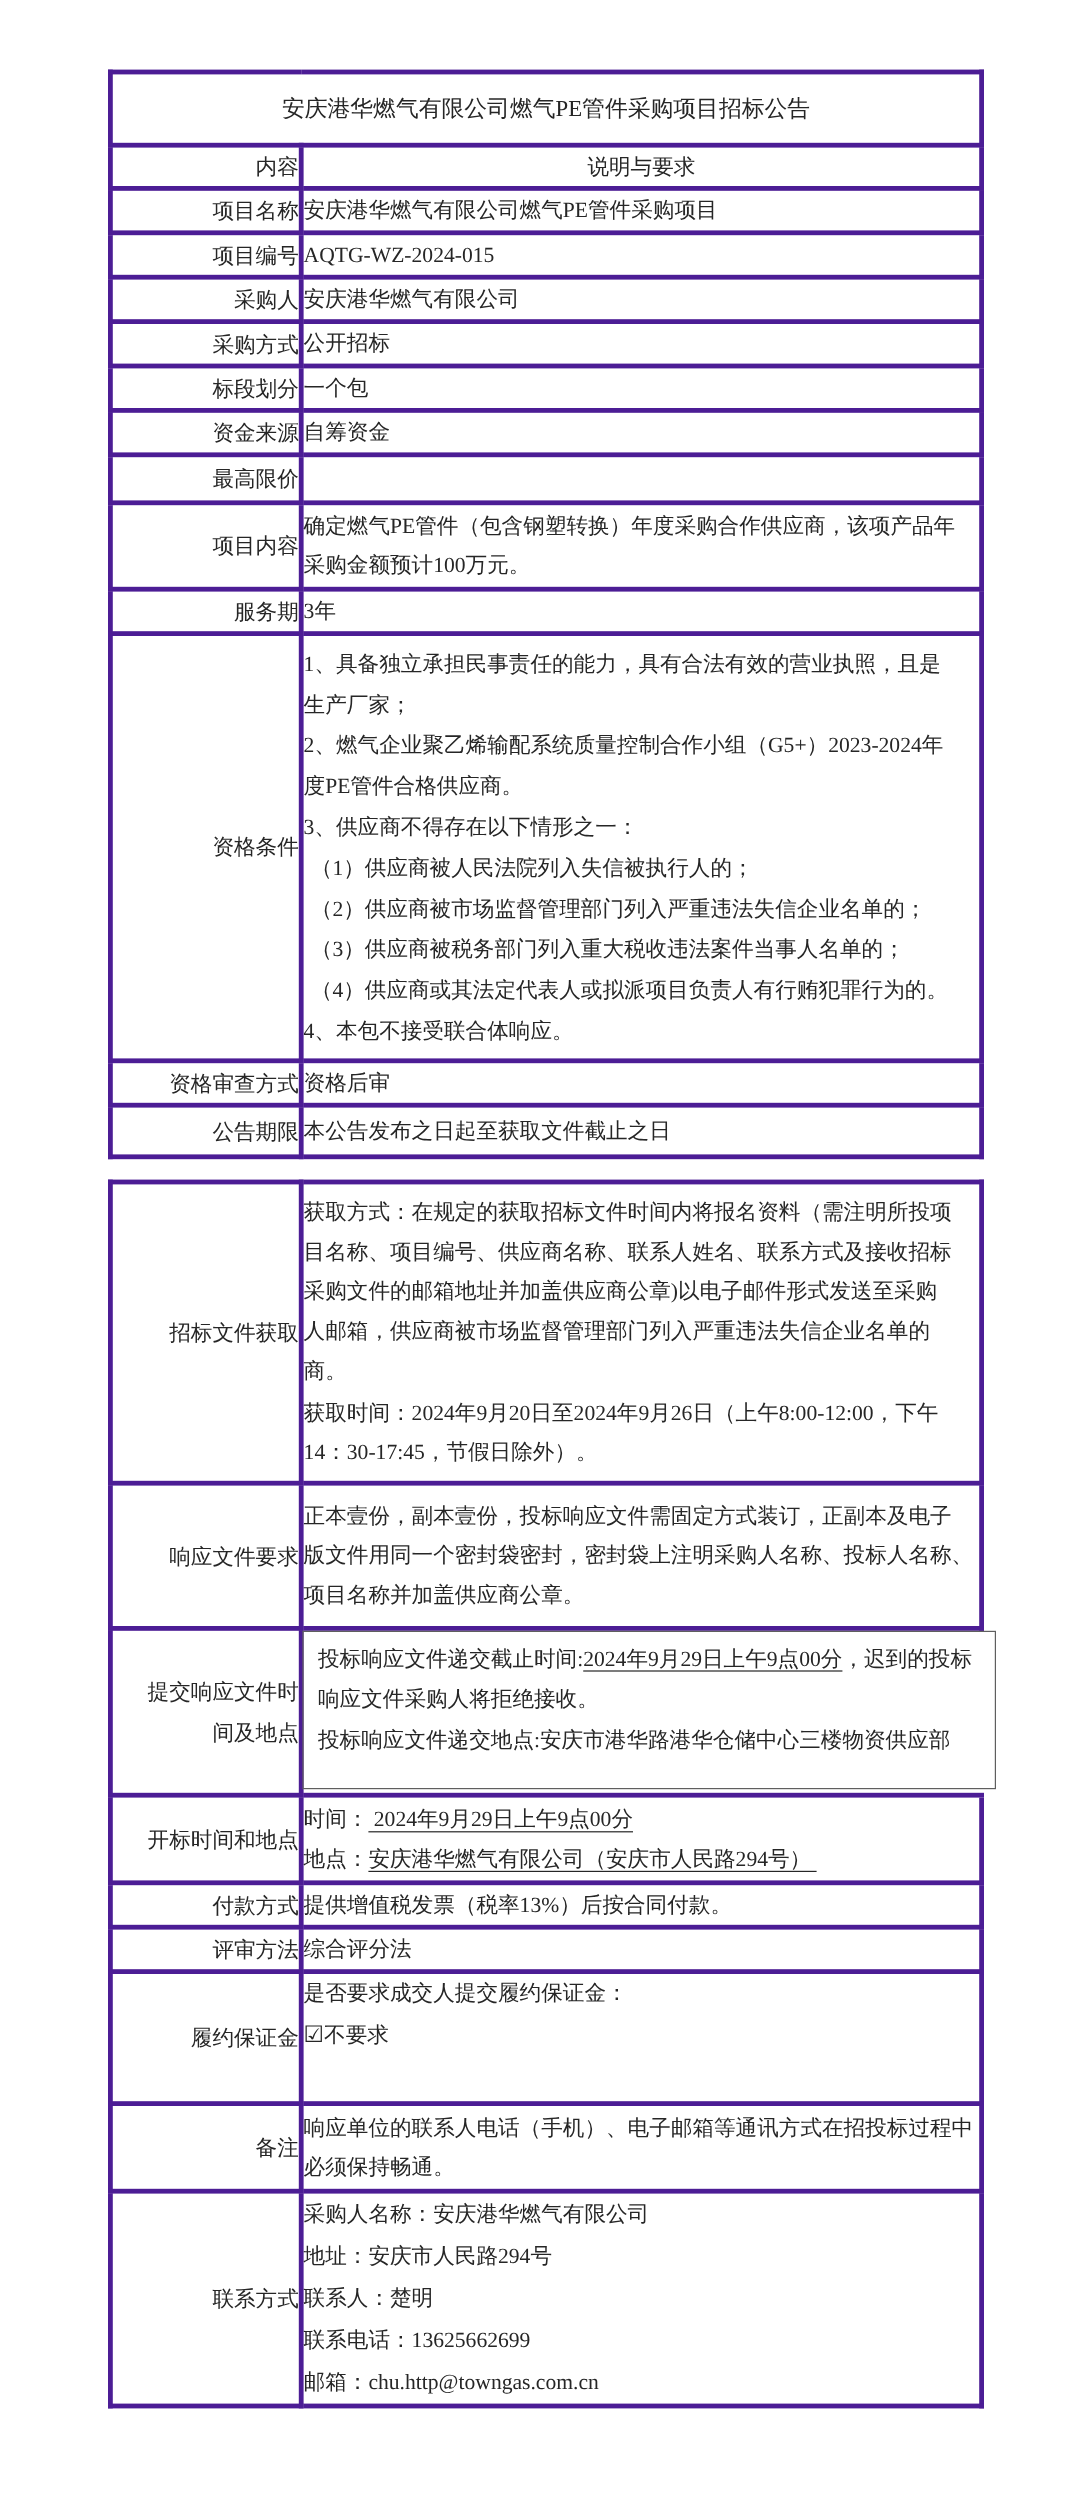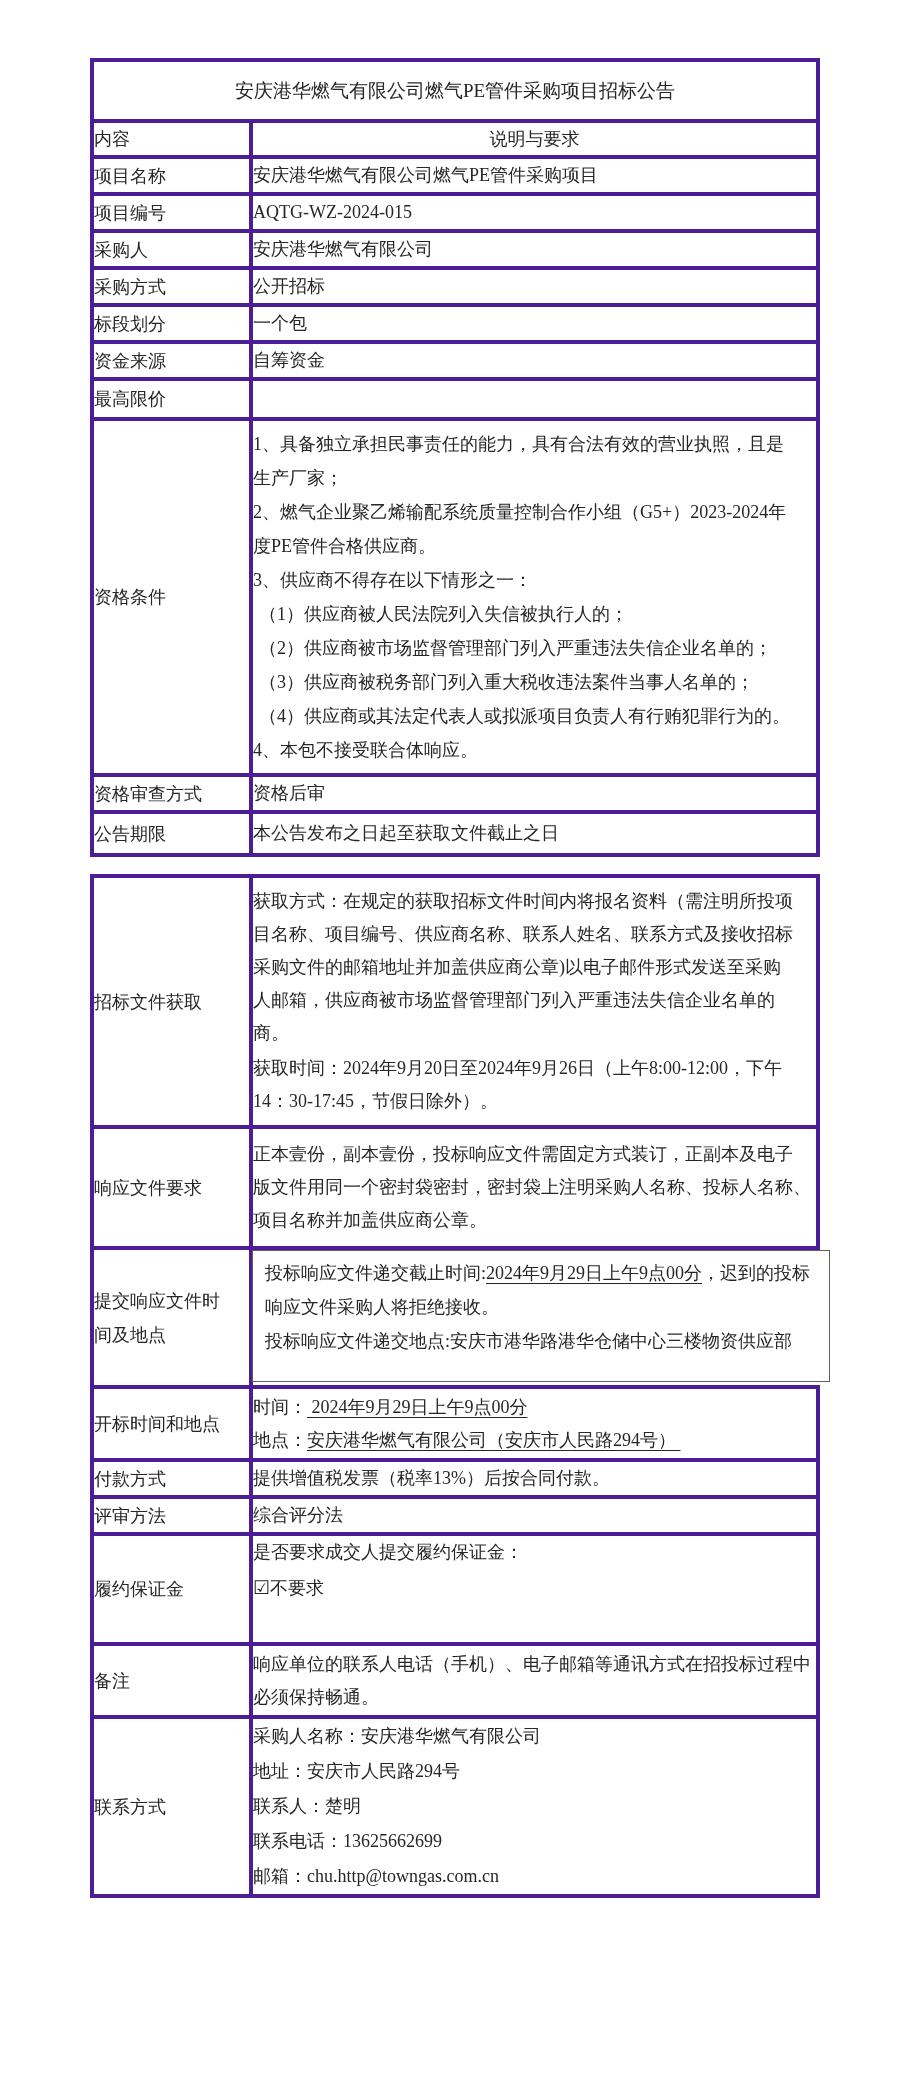--- a/index.html
+++ b/index.html
@@ -5,21 +5,21 @@
   html,body{margin:0;padding:0;background:#ffffff;}
   body{
     width:900px;height:2095px;overflow:hidden;position:relative;
     font-family:"Liberation Serif","DejaVu Serif",serif;
     color:#262626;font-size:18px;
   }
   .page{position:absolute;left:90px;top:58px;width:730px;}
   table.tbl{border-collapse:collapse;table-layout:fixed;width:730px;}
   table.tbl td{border:4px solid #4c1d95;padding:0;vertical-align:middle;}
   .title-cell{text-align:center;font-size:19px;}
-  .lbl{text-align:left;line-height:22px;}
+  .lbl{text-align:right;line-height:22px;}
   .ctr{text-align:center;}
   .val{padding-left:12px;}
   .ln{white-space:nowrap;line-height:33px;}
   .ln34{white-space:nowrap;line-height:34px;}
   .gap{height:17px;}
   .u{text-decoration:underline;text-underline-offset:4px;}
   .topcell{vertical-align:top !important;padding-top:8px;}
   .nobr-r{border-right:0 !important;position:relative;margin-top:40px;}
   .overlay-box{
     position:absolute;top:0;left:-1px;bottom:3px;width:calc(100% + 13px);
@@ -92,21 +92,34 @@
           </td>
     </tr>
 
     <tr style="height:40px">
       <td class="lbl">最高限价</td>
       <td class="val">
             <div class="ln"></div>
           </td>
     </tr>
 
-
+    <tr style="height:72px">
+      <td class="lbl">项目内容</td>
+      <td class="val">
+        <div class="ln">确定燃气PE管件（包含钢塑转换）年度采购合作供应商，该项产品年</div>
+        <div class="ln">采购金额预计100万元。</div>
+      </td>
+    </tr>
+
+    <tr style="height:35px">
+      <td class="lbl">服务期</td>
+      <td class="val">
+            <div class="ln">3年</div>
+          </td>
+    </tr>
 
     <tr style="height:356px">
       <td class="lbl">资格条件</td>
       <td class="val">
         <div class="ln34">1、具备独立承担民事责任的能力，具有合法有效的营业执照，且是</div>
         <div class="ln34">生产厂家；</div>
         <div class="ln34">2、燃气企业聚乙烯输配系统质量控制合作小组（G5+）2023-2024年</div>
         <div class="ln34">度PE管件合格供应商。</div>
         <div class="ln34">3、供应商不得存在以下情形之一：</div>
         <div class="ln34" style="padding-left:6px">（1）供应商被人民法院列入失信被执行人的；</div>

